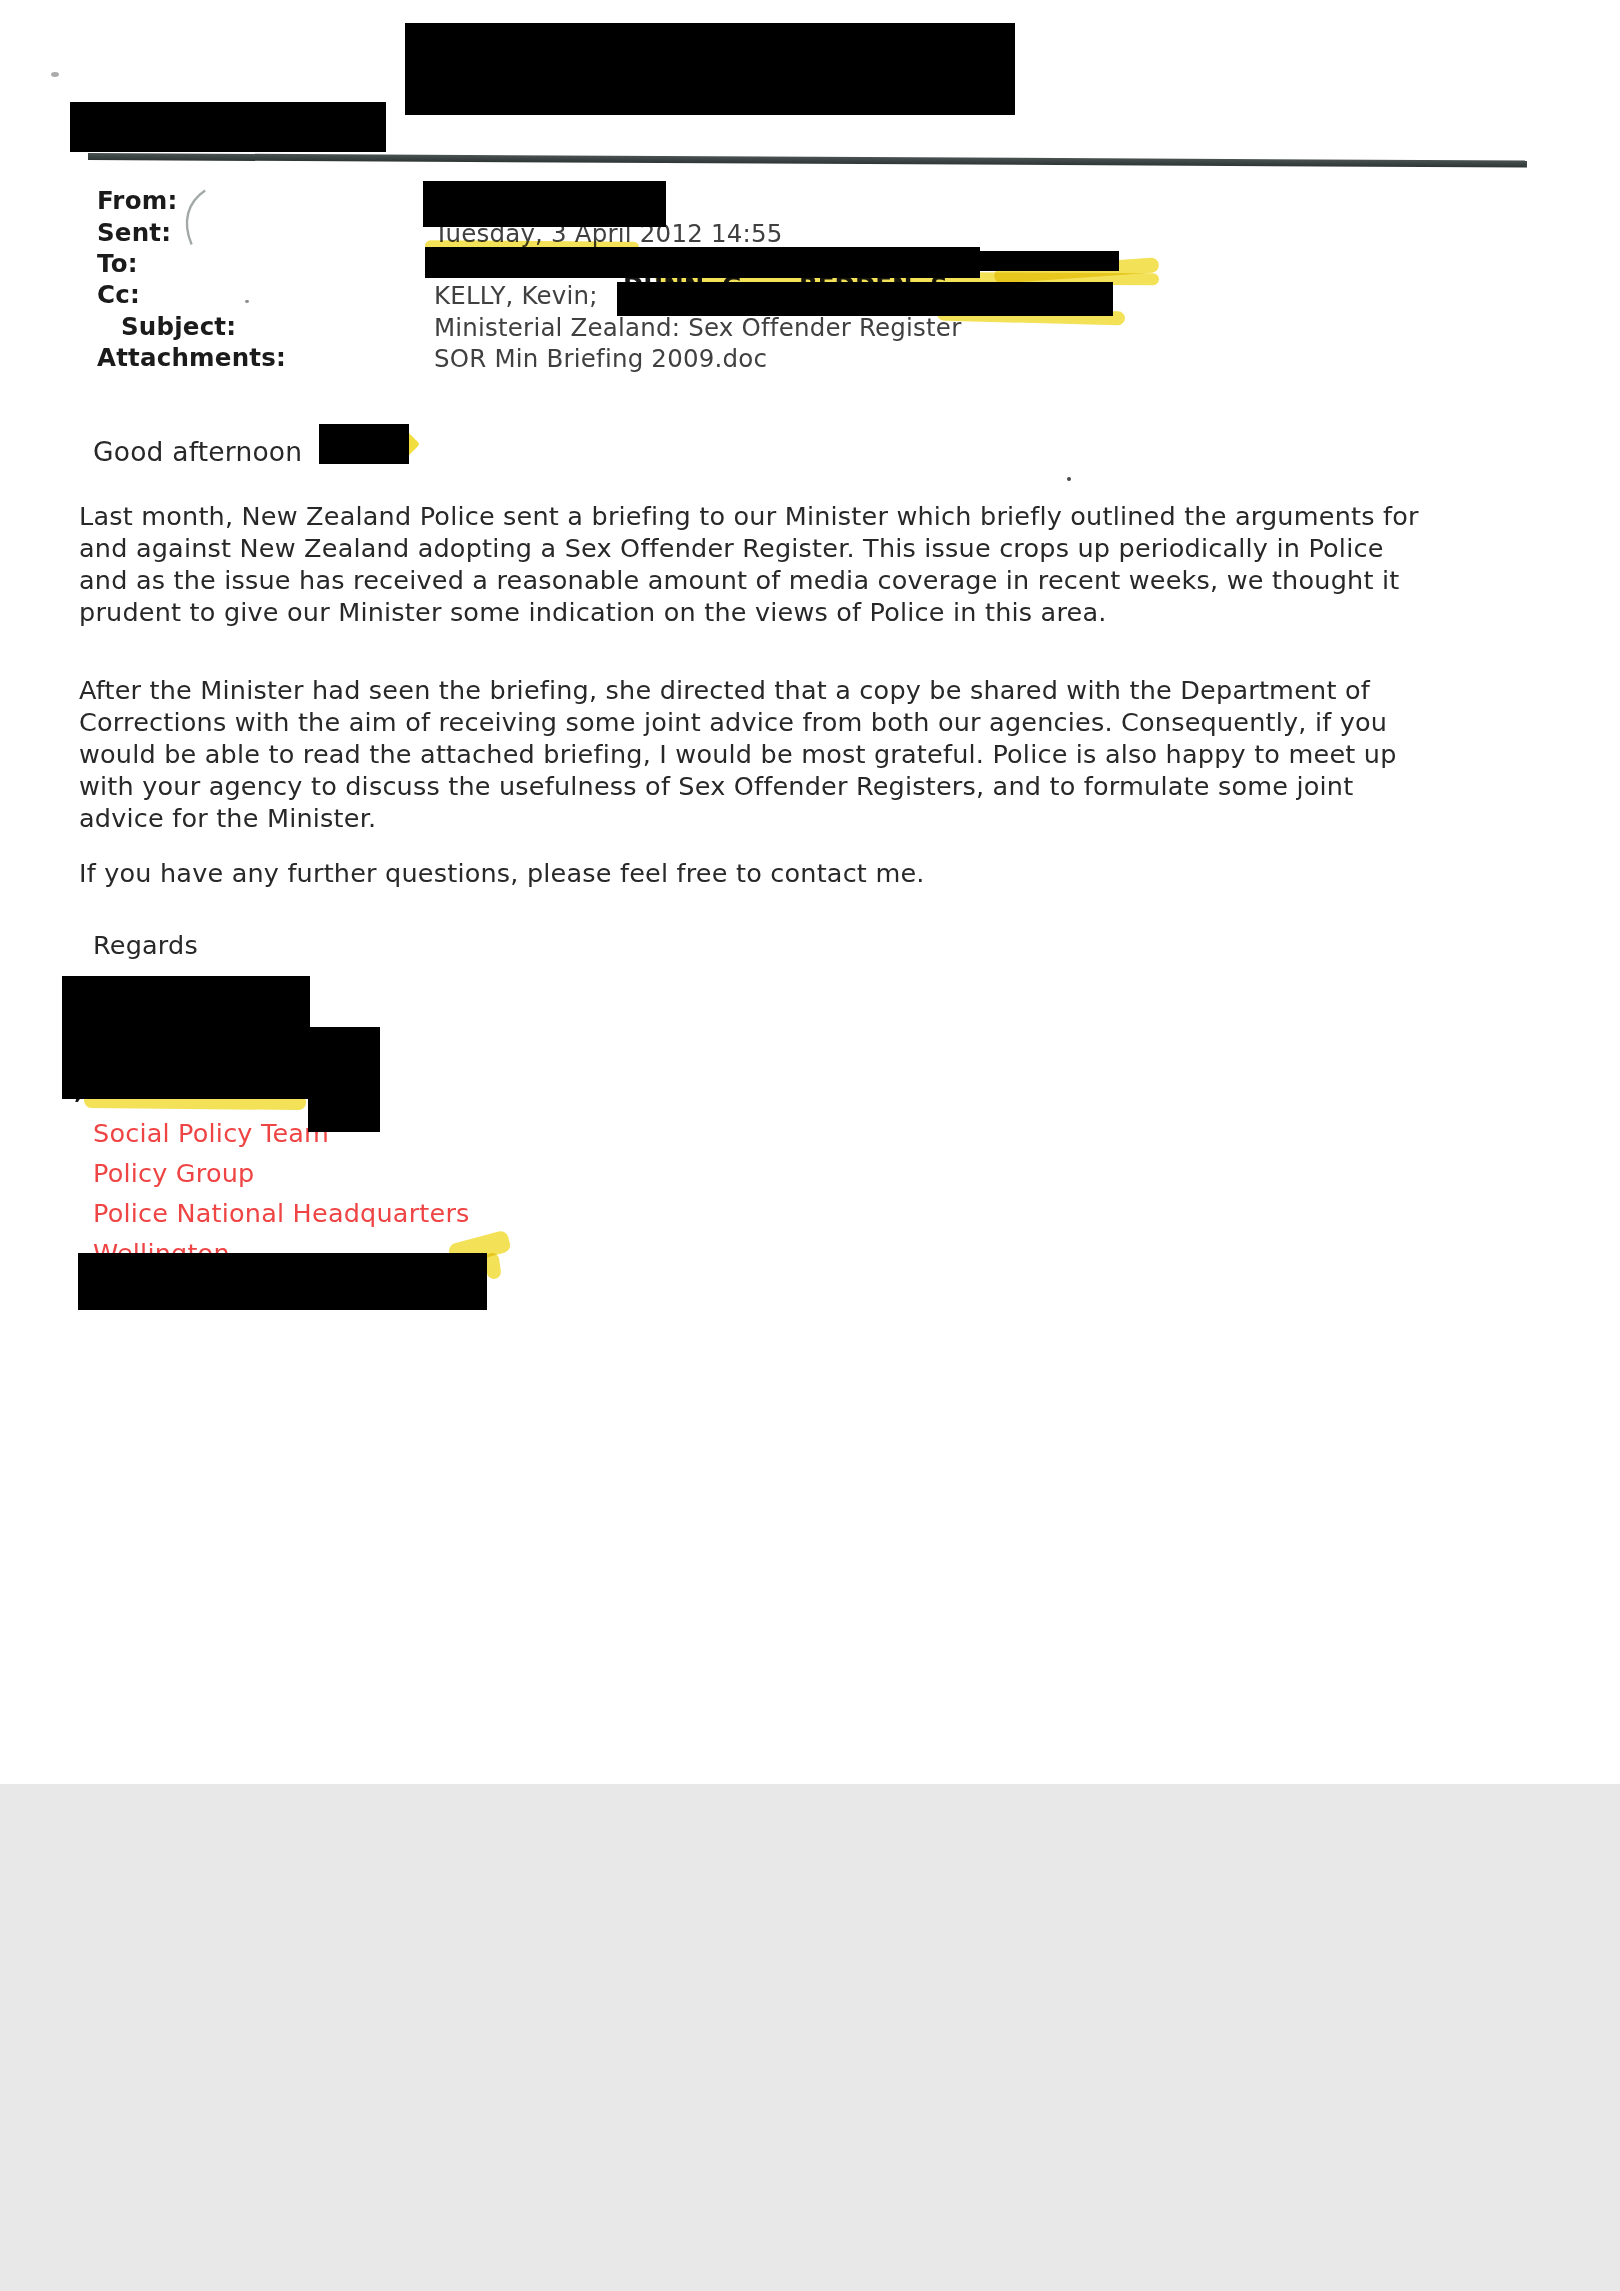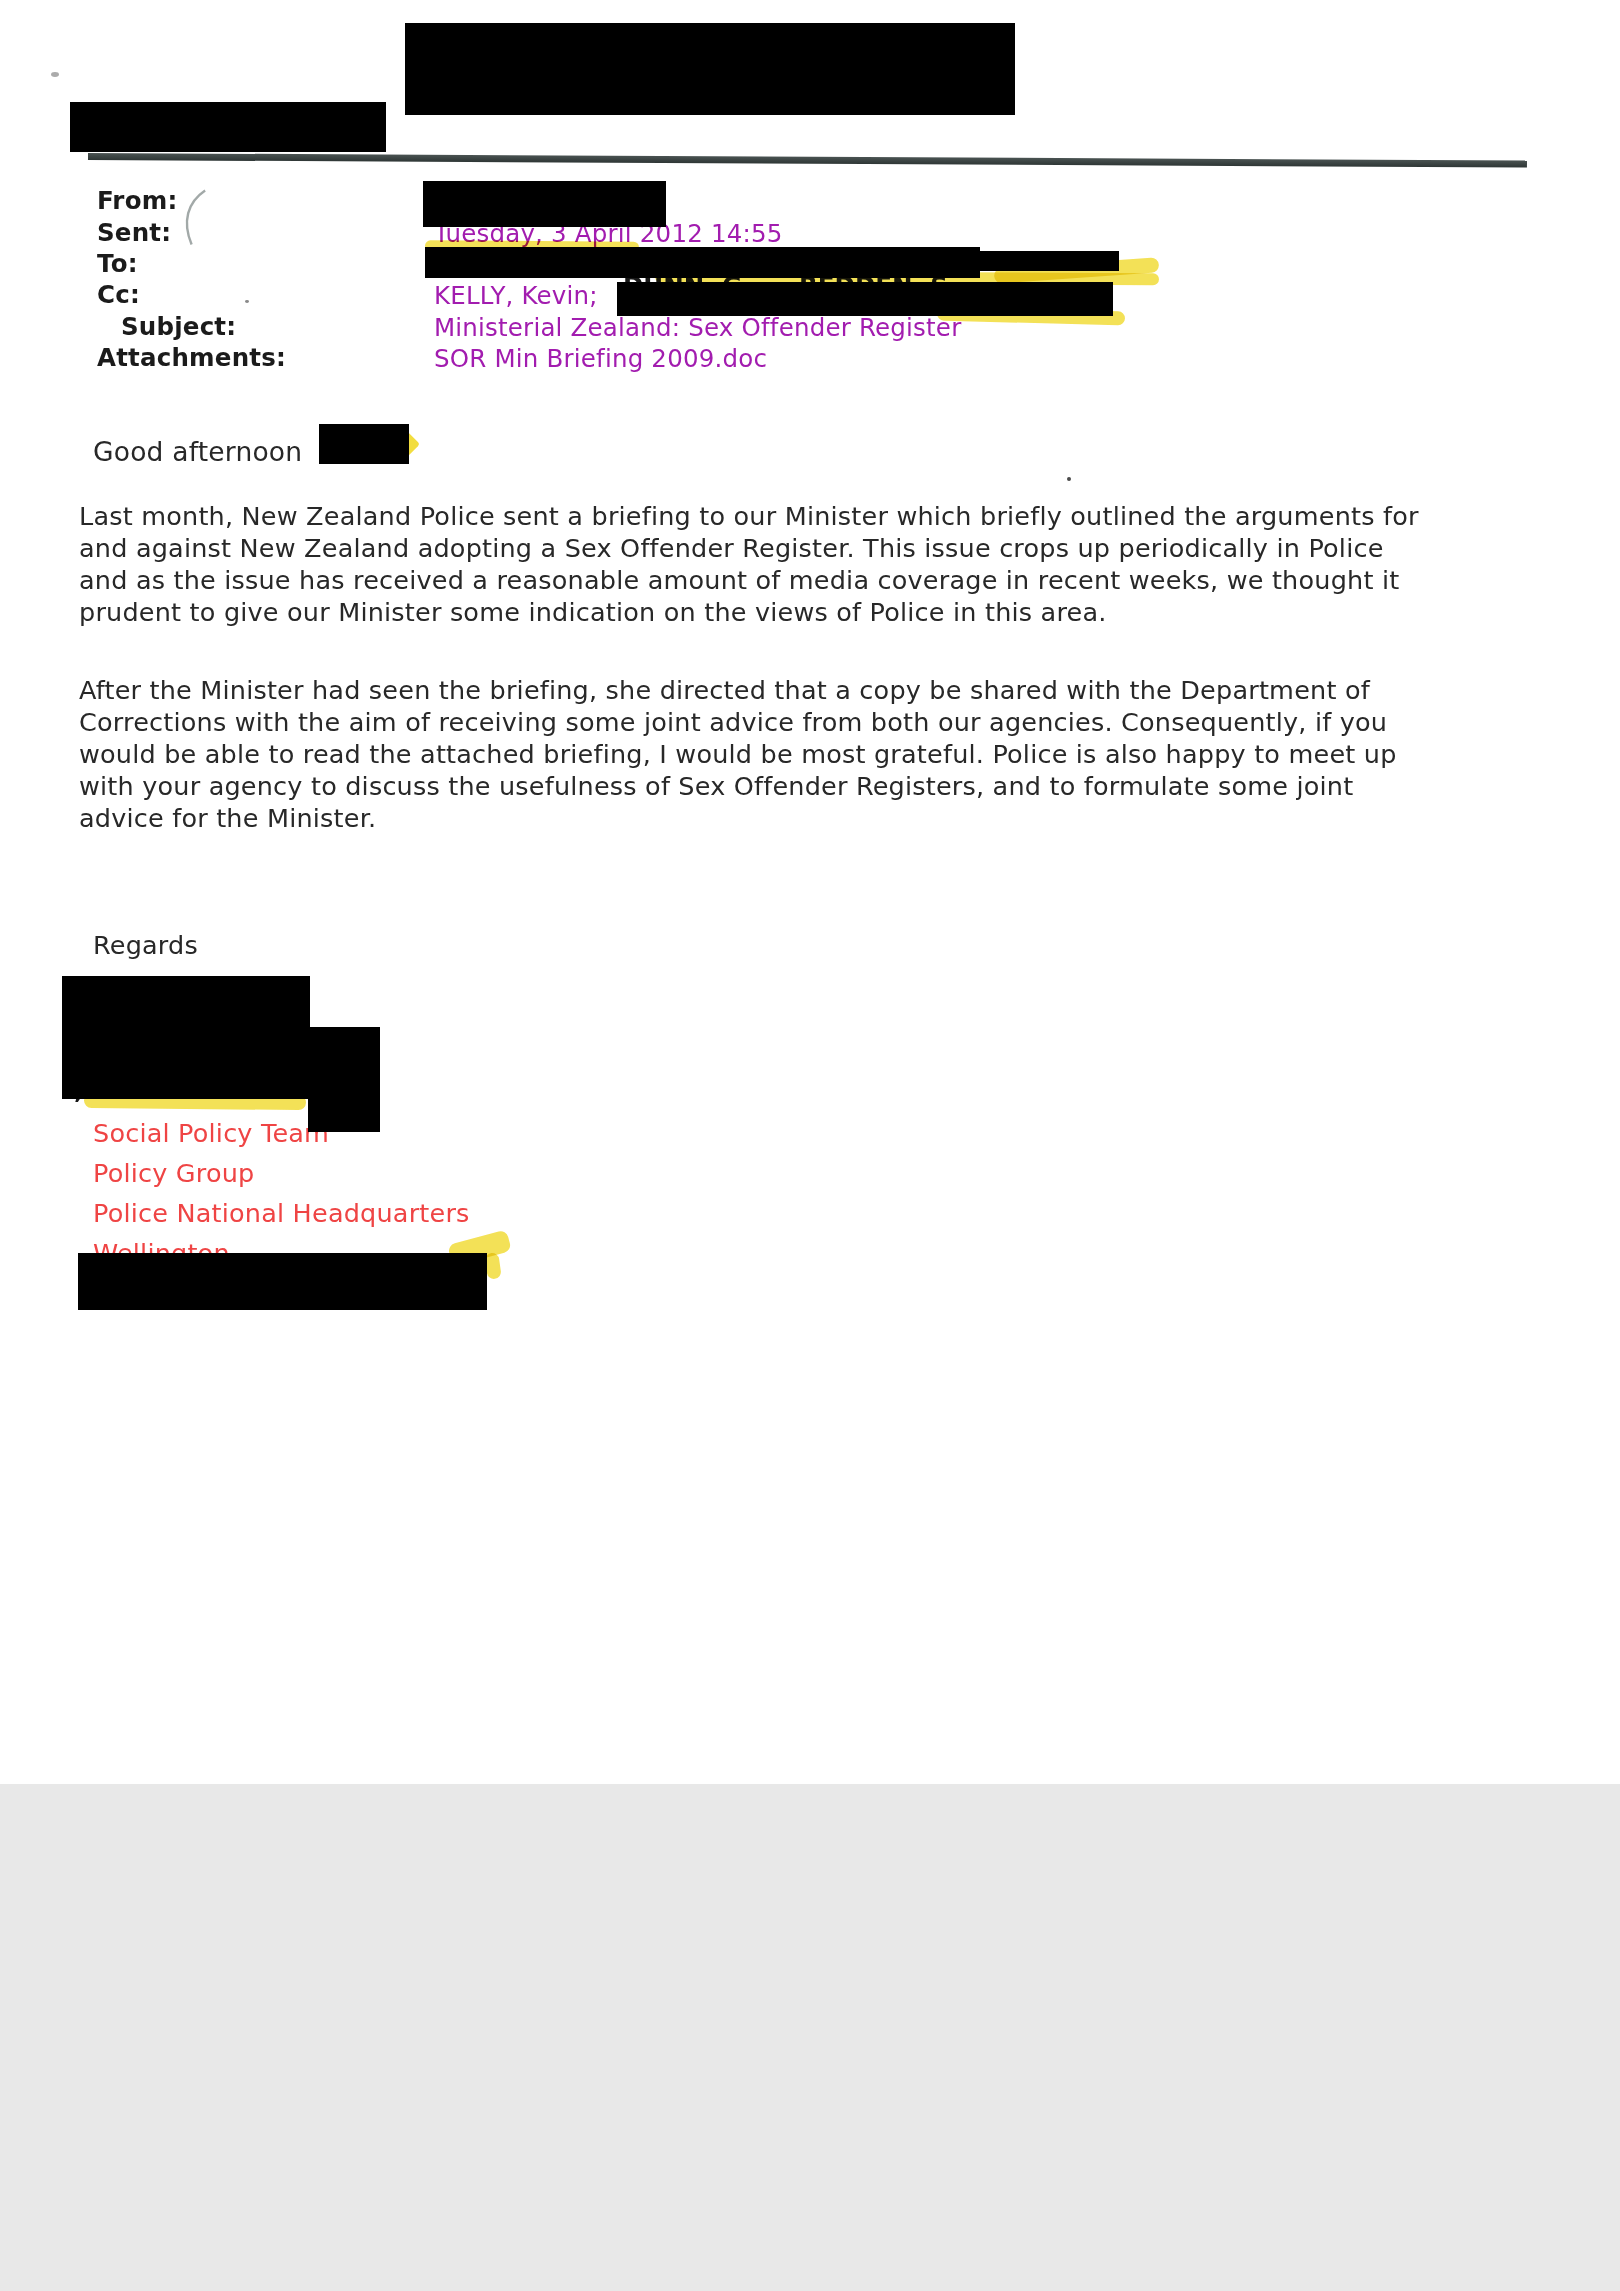--- a/index.html
+++ b/index.html
@@ -16,21 +16,21 @@
   
   .redact{position:absolute;background:#000;z-index:5;}
   
   .hl{position:absolute;background:#f2dd3f;mix-blend-mode:multiply;opacity:.88;border-radius:7.8px;z-index:6;}
   
   .rule{position:absolute;left:88px;top:153px;width:1439px;height:6.9px;
         background:linear-gradient(#4a5352,#2e3635);transform:rotate(0.3deg);
         transform-origin:left center;z-index:4;}
   
   .hlabel{position:absolute;left:97px;font-weight:bold;font-size:24.5px;color:#1b1b1b;letter-spacing:0.2px;z-index:2;}
-  .hvalue{position:absolute;left:434px;font-size:24.5px;color:#a21caf;letter-spacing:0.2px;z-index:1;white-space:nowrap;}
+  .hvalue{position:absolute;left:434px;font-size:24.5px;color:#404040;letter-spacing:0.2px;z-index:1;white-space:nowrap;}
   
   .para{position:absolute;left:79px;width:1470px;font-size:25.5px;line-height:32px;
         letter-spacing:0.2px;white-space:pre-line;z-index:1;color:#282828;}
   .sig{position:absolute;left:93px;width:882px;font-size:25.5px;line-height:40px;
        letter-spacing:0.2px;white-space:pre-line;z-index:1;color:#ef4444;}
   .frag-clip{position:absolute;overflow:hidden;z-index:2;}
   .frag-clip span{position:absolute;top:0;font-size:24.5px;font-weight:bold;color:#161616;white-space:nowrap;}
   .diamond{position:absolute;width:19.6px;height:19.6px;background:#f2dd3f;mix-blend-mode:multiply;
            transform:rotate(45deg);border-radius:2.9px;z-index:6;}
   .speck{position:absolute;border-radius:50%;z-index:1;}
@@ -88,20 +88,21 @@
 
   <div class="para" style="top:500px;">Last month, New Zealand Police sent a briefing to our Minister which briefly outlined the arguments for
 and against New Zealand adopting a Sex Offender Register. This issue crops up periodically in Police
 and as the issue has received a reasonable amount of media coverage in recent weeks, we thought it
 prudent to give our Minister some indication on the views of Police in this area.</div>
   <div class="para" style="top:674px;">After the Minister had seen the briefing, she directed that a copy be shared with the Department of
 Corrections with the aim of receiving some joint advice from both our agencies. Consequently, if you
 would be able to read the attached briefing, I would be most grateful. Police is also happy to meet up
 with your agency to discuss the usefulness of Sex Offender Registers, and to formulate some joint
 advice for the Minister.</div>
+  <div class="para" style="top:857px;">If you have any further questions, please feel free to contact me.</div>
   <div class="para" style="left:93px;top:929px;">Regards</div>
 
   <div class="speck" style="left:1067px;top:477px;width:3.9px;height:3.9px;background:#4a4a4a;"></div>
 
   <div class="redact" style="left:62px;top:976px;width:248px;height:123px;"></div>
   <div class="redact" style="left:308px;top:1027px;width:72px;height:105px;"></div>
   <div class="para" style="left:74px;top:1074px;font-size:24.5px;font-weight:bold;color:#161616;">,</div>
   <div class="hl" style="left:84px;top:1094px;width:222px;height:14.7px;transform:rotate(.6deg);"></div>
 
   <div class="sig" style="top:1113px;">Social Policy Team

